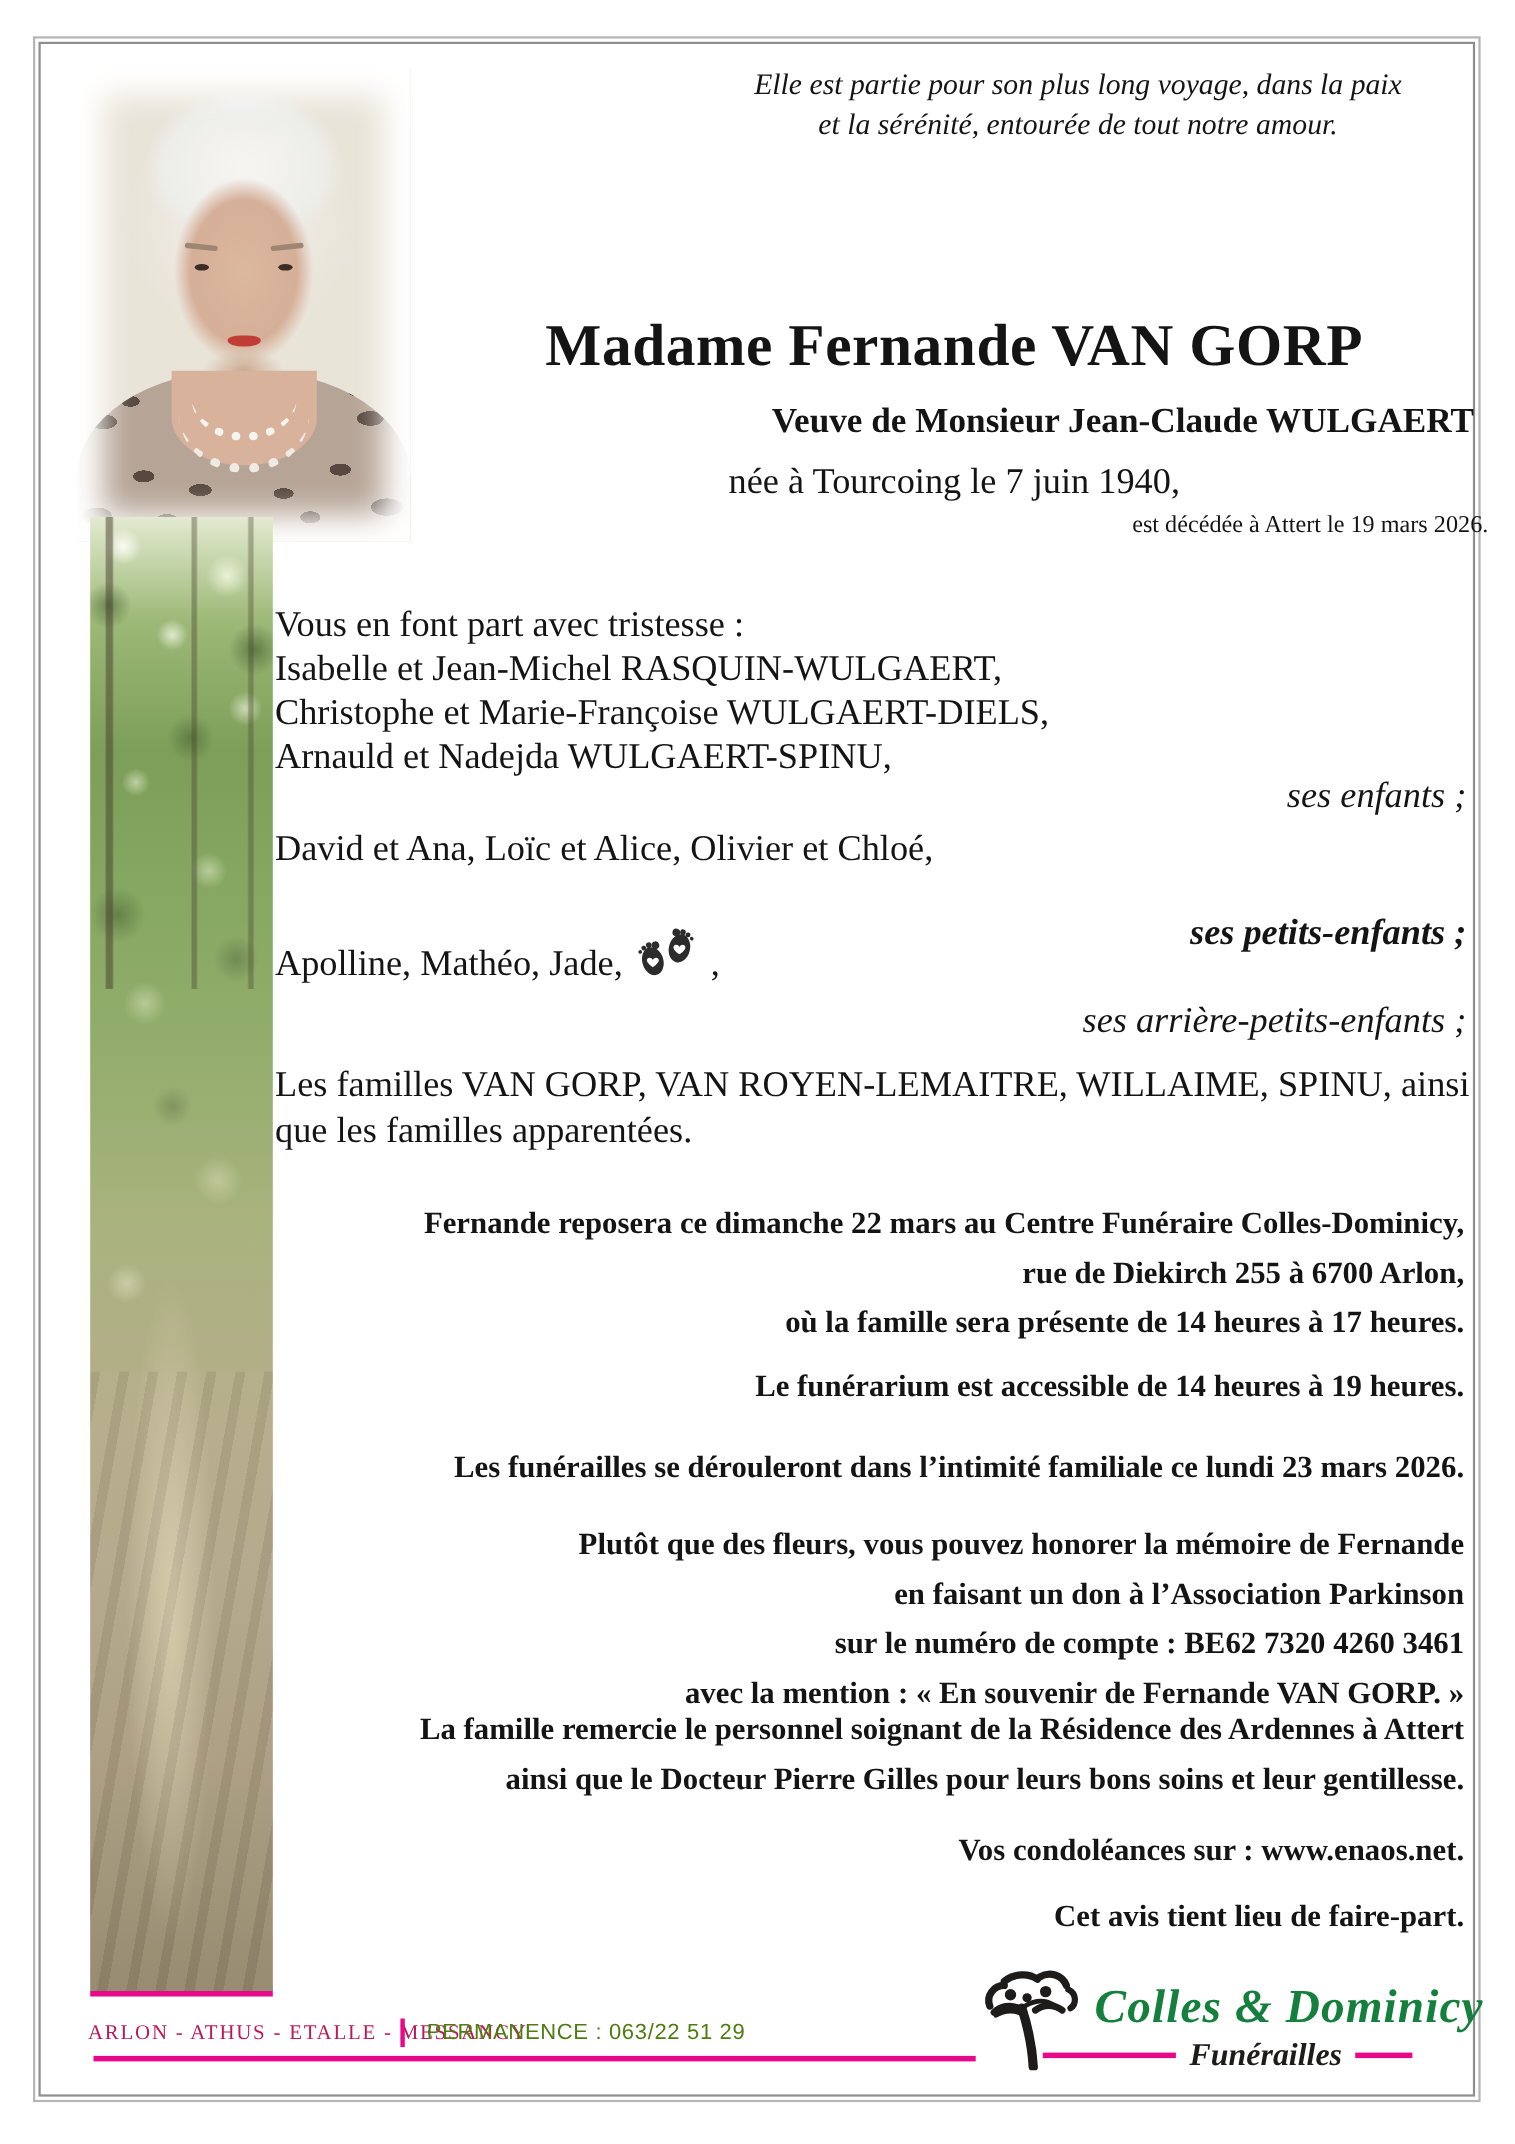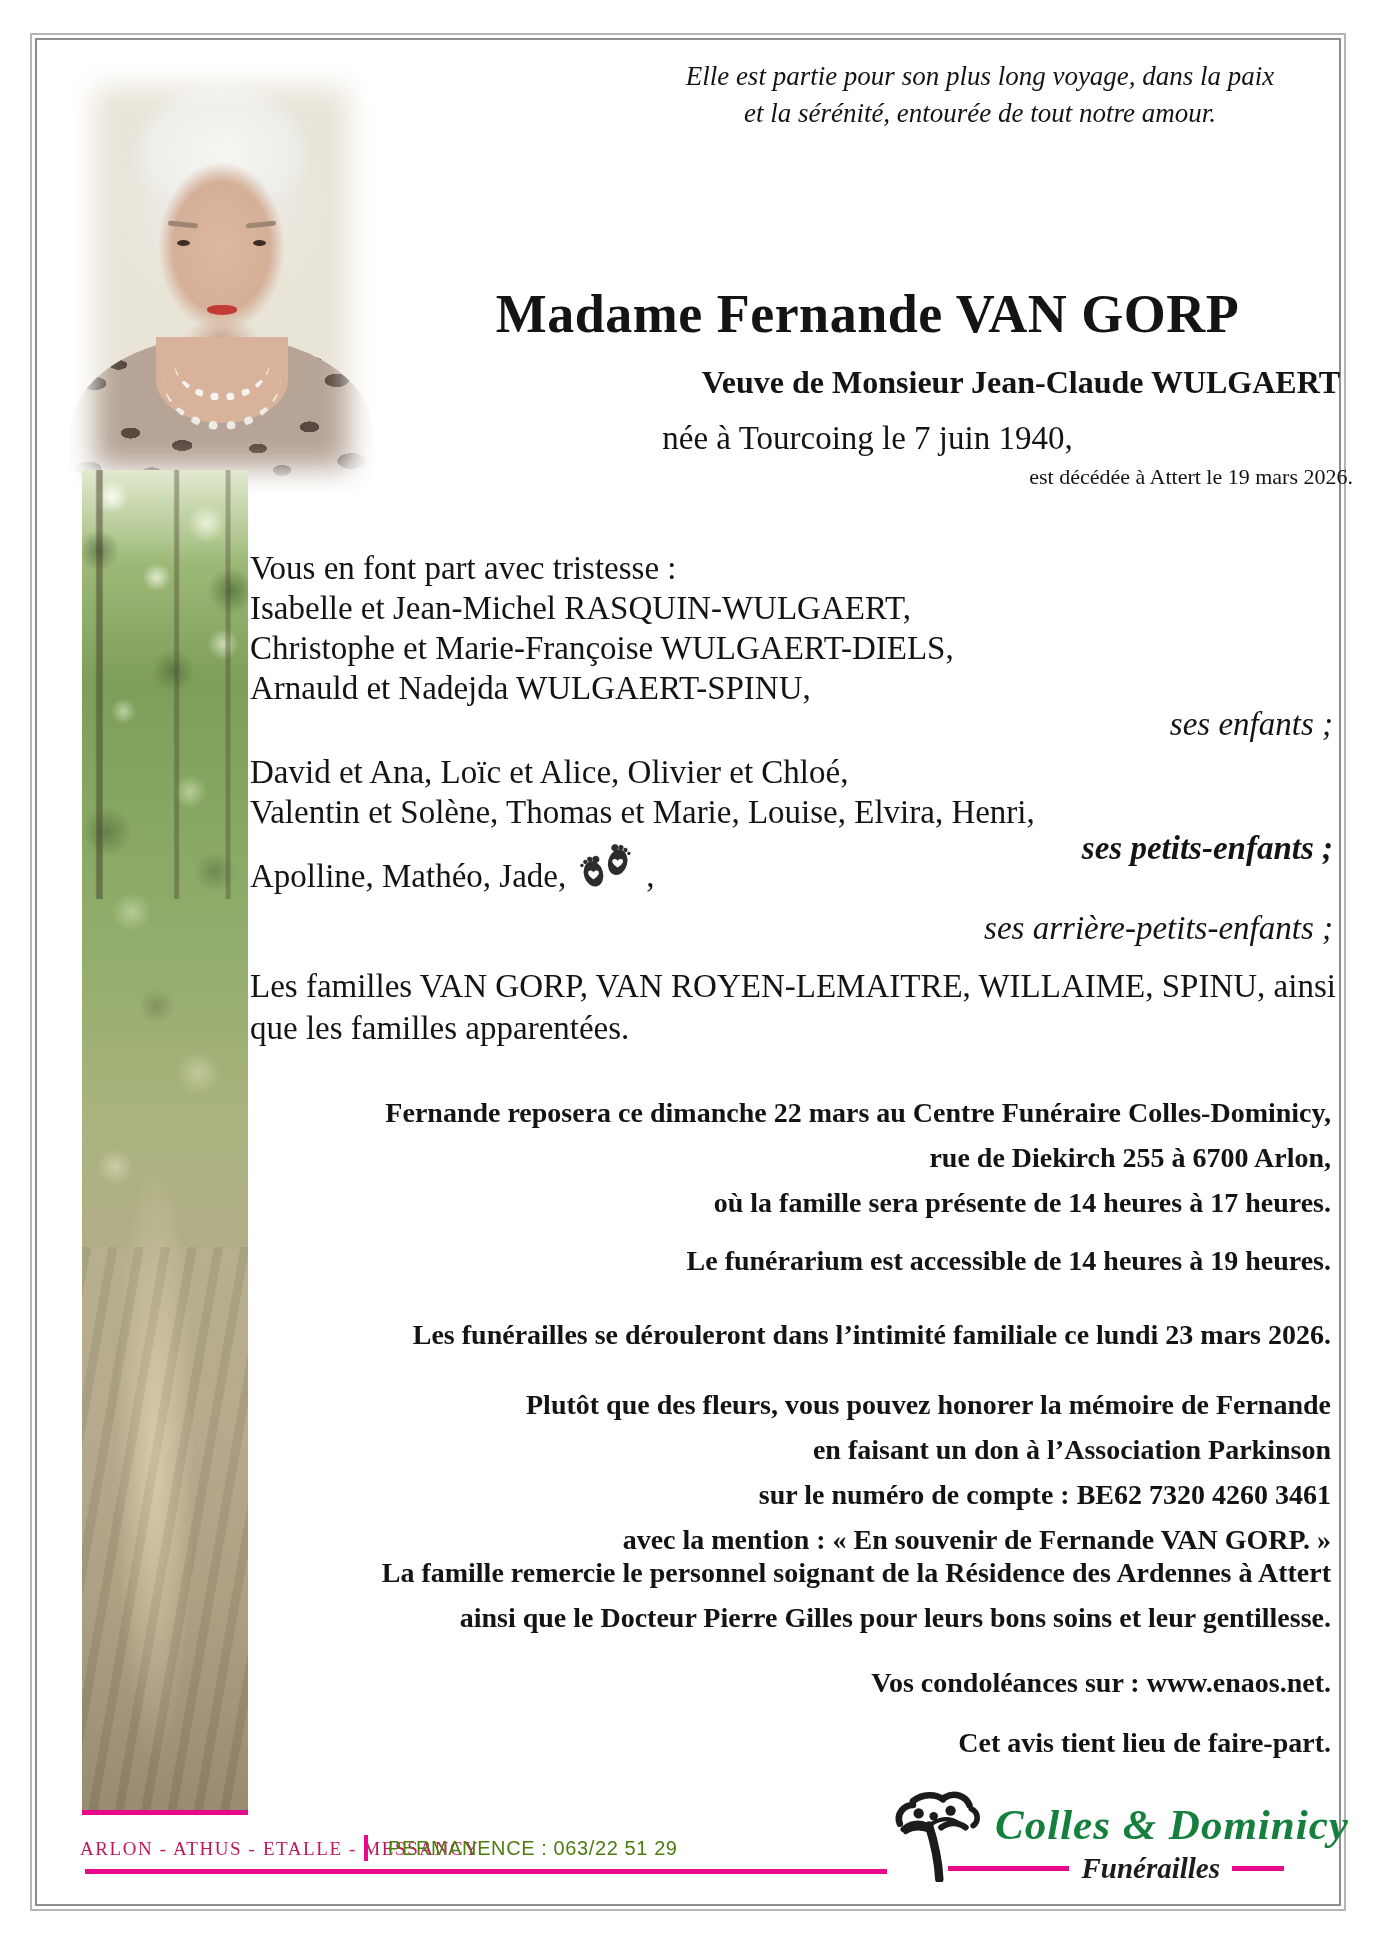--- a/index.html
+++ b/index.html
@@ -181,21 +181,20 @@
   <div class="abs col intro-block">
     <div class="nowrap">Vous en font part avec tristesse :</div>
     <div class="nowrap">Isabelle et Jean-Michel RASQUIN-WULGAERT,</div>
     <div class="nowrap">Christophe et Marie-Françoise WULGAERT-DIELS,</div>
     <div class="nowrap">Arnauld et Nadejda WULGAERT-SPINU,</div>
   </div>
   <div class="abs col right label-children nowrap">ses enfants ;</div>
 
   <div class="abs col grandchildren-block">
     <div class="nowrap">David et Ana, Loïc et Alice, Olivier et Chloé,</div>
-    <div class="nowrap">Valentin et Solène, Thomas et Marie, Louise, Elvira, Henri,</div>
   </div>
   <div class="abs col right label-grandchildren nowrap">ses petits-enfants ;</div>
 
   <div class="abs col greatgrand-row">
     <span class="nowrap">Apolline, Mathéo, Jade,</span>
     <svg class="feet" viewBox="0 0 72 62" width="60" height="52" aria-hidden="true">
       <g fill="#2c2c2c">
         <g transform="translate(21,38) rotate(-16)">
           <ellipse rx="11.5" ry="15.5"></ellipse>
           <circle cx="-10.5" cy="-13.5" r="2"></circle>

